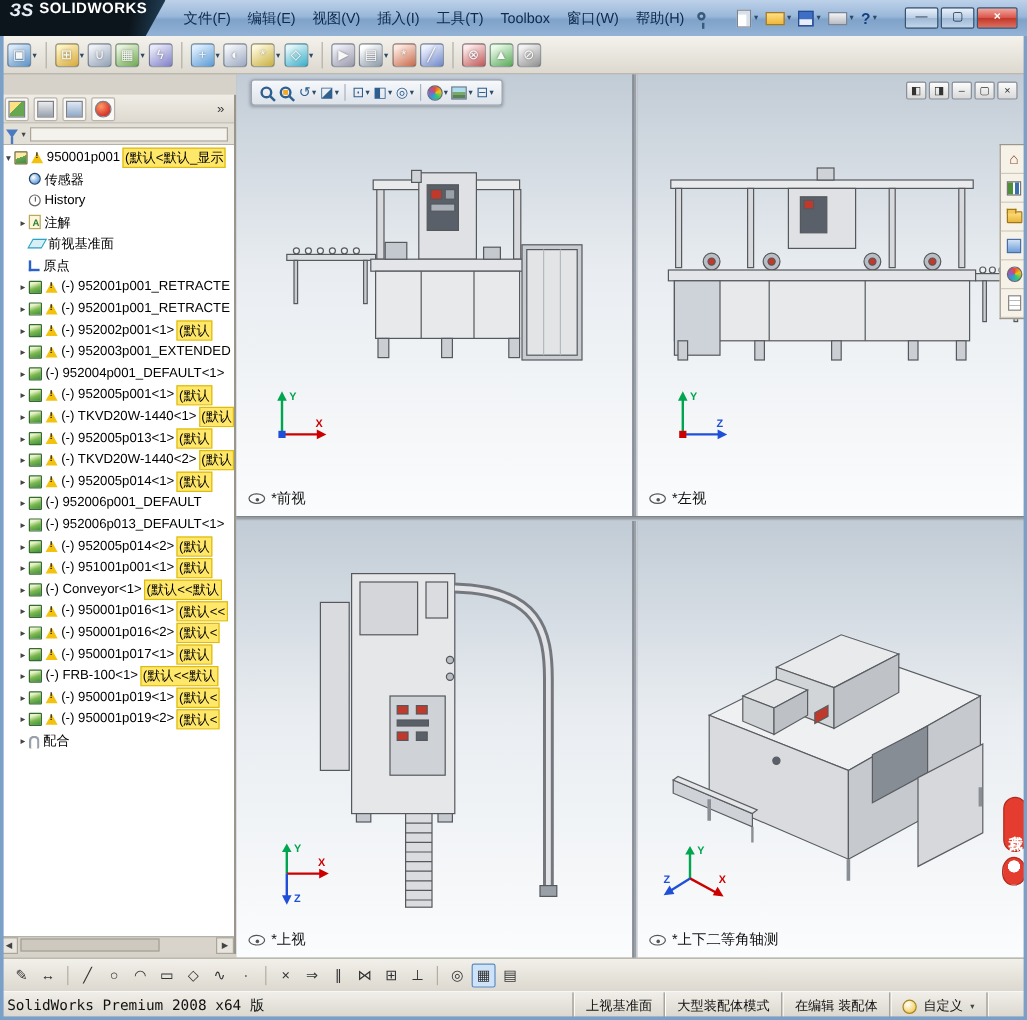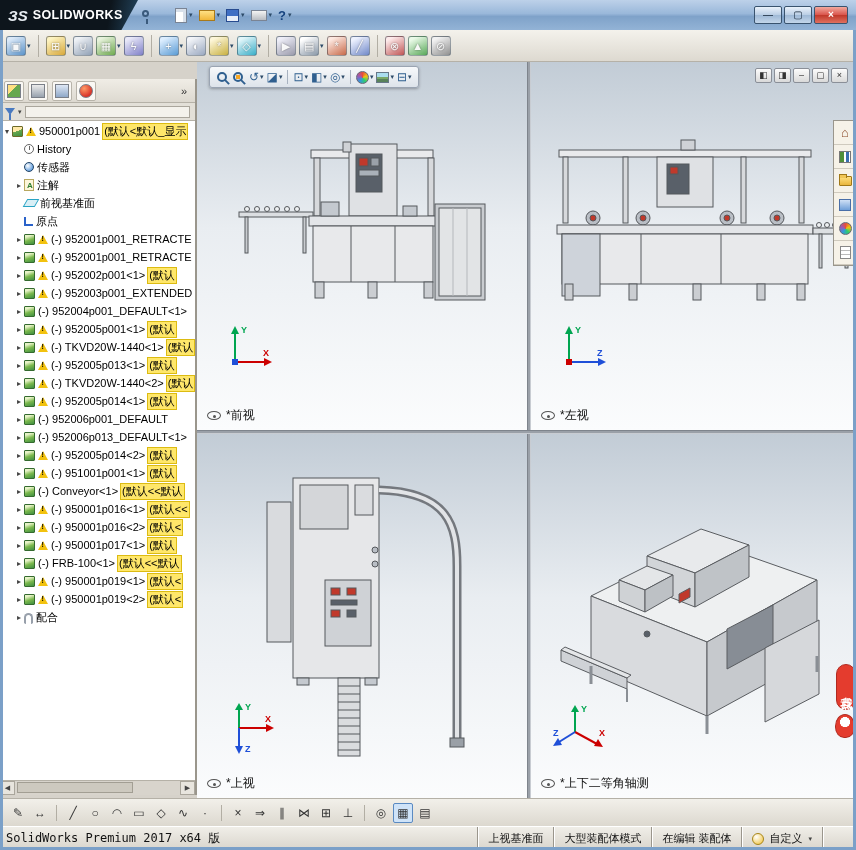--- a/index.html
+++ b/index.html
@@ -7,21 +7,21 @@
   #app{position:relative;width:856px;height:850px;background:#d6d2ca;overflow:hidden}
   .frame{position:absolute;background:#7ba0c8;z-index:50;pointer-events:none}
   #frame-l{left:0;top:30px;width:3px;height:820px}
   #frame-r{right:0;top:30px;width:3px;height:820px}
   #frame-b{left:0;bottom:0;width:856px;height:3px}
 
   
   #titlebar{position:absolute;left:0;top:0;width:856px;height:30px;display:flex;align-items:center;
     background:linear-gradient(#bdd1e9 0%,#9ab8da 45%,#7fa2c9 55%,#93b3d6 100%)}
   #logo{width:138px;height:30px;background:linear-gradient(100deg,#0d151c 78%,#23455e);color:#fff;
-    display:flex;align-items:center;padding-left:8px;gap:5px;clip-path:polygon(0 0,100% 0,88% 100%,0 100%);flex:none}
+    display:flex;align-items:flex-start;padding-left:8px;gap:5px;clip-path:polygon(0 0,100% 0,88% 100%,0 100%);flex:none}
   #logo .b3s{font-style:italic;font-weight:bold;font-size:15px;color:#e8eef4}
   #logo .bw{font-weight:bold;font-size:12.5px;letter-spacing:.4px}
   #menu-items{display:flex;align-items:center;margin-left:8px}
   .menu-item{font-size:12px;color:#0e2a4d;padding:0 7px;line-height:28px;cursor:default}
   .pin{width:7px;height:7px;border:2px solid #3a5a7c;border-radius:50%;position:relative;margin:0 8px 4px 4px}
   .pin::after{content:"";position:absolute;left:1.5px;top:7px;width:2px;height:5px;background:#3a5a7c}
   #quick-icons{display:flex;align-items:center;gap:6px;margin-left:18px}
   .qwrap{display:flex;align-items:center;gap:2px}
   .qicon{display:inline-block}
   .q-new{width:12px;height:15px;background:#fff;border:1px solid #7a8494;box-shadow:inset -3px 3px 0 #d8e0ea}
@@ -154,20 +154,30 @@
 </head>
 <body>
 
 <div id="app">
 
   <div id="titlebar">
     <div id="logo">
       <span class="b3s">ЗS</span>
       <span class="bw">SOLIDWORKS</span>
     </div>
+    <div id="menu-items">
+        <span class="menu-item">文件(F)</span>
+        <span class="menu-item">编辑(E)</span>
+        <span class="menu-item">视图(V)</span>
+        <span class="menu-item">插入(I)</span>
+        <span class="menu-item">工具(T)</span>
+        <span class="menu-item">Toolbox</span>
+        <span class="menu-item">窗口(W)</span>
+        <span class="menu-item">帮助(H)</span>
+      </div>
     <span class="pin"></span>
     <div id="quick-icons">
         <span class="qwrap">
           <span class="qicon q-new"></span>
           <span class="qcaret">▾</span>
         </span>
         <span class="qwrap">
           <span class="qicon q-open"></span>
           <span class="qcaret">▾</span>
         </span>
@@ -278,27 +288,27 @@
     <div id="tree">
         <div class="trow" style="padding-left: 2px;">
           <span class="texp">▾</span>
           <span class="tico ic-assembly"></span>
           <span class="twarn"></span>
           <span class="tlabel">950001p001</span>
           <span class="tsfx">(默认&lt;默认_显示</span>
         </div>
         <div class="trow" style="padding-left: 14px;">
           <span class="texp"></span>
+          <span class="tico ic-sensor"></span>
+          <span class="tlabel">传感器</span>
+        </div>
+        <div class="trow" style="padding-left: 14px;">
+          <span class="texp"></span>
           <span class="tico ic-history"></span>
           <span class="tlabel">History</span>
-        </div>
-        <div class="trow" style="padding-left: 14px;">
-          <span class="texp"></span>
-          <span class="tico ic-sensor"></span>
-          <span class="tlabel">传感器</span>
         </div>
         <div class="trow" style="padding-left: 14px;">
           <span class="texp">▸</span>
           <span class="tico ic-annotation"></span>
           <span class="tlabel">注解</span>
         </div>
         <div class="trow" style="padding-left: 14px;">
           <span class="texp"></span>
           <span class="tico ic-plane"></span>
           <span class="tlabel">前视基准面</span>
@@ -790,21 +800,21 @@
       </span>
       <span class="skbtn active">
         <span class="skg">▦</span>
       </span>
       <span class="skbtn">
         <span class="skg">▤</span>
       </span>
     </div>
 
   <div id="statusbar">
-    <div class="stleft">SolidWorks Premium 2017 x64 版</div>
+    <div class="stleft">SolidWorks Premium 2008 x64 版</div>
     <div class="stseg">上视基准面</div>
     <div class="stseg">大型装配体模式</div>
     <div class="stseg">在编辑 装配体</div>
     <div class="stseg">
       <span class="stico"></span>
       <span>自定义</span>
       <span class="stcaret">▾</span>
     </div>
     <div class="stpad"></div>
   </div>

